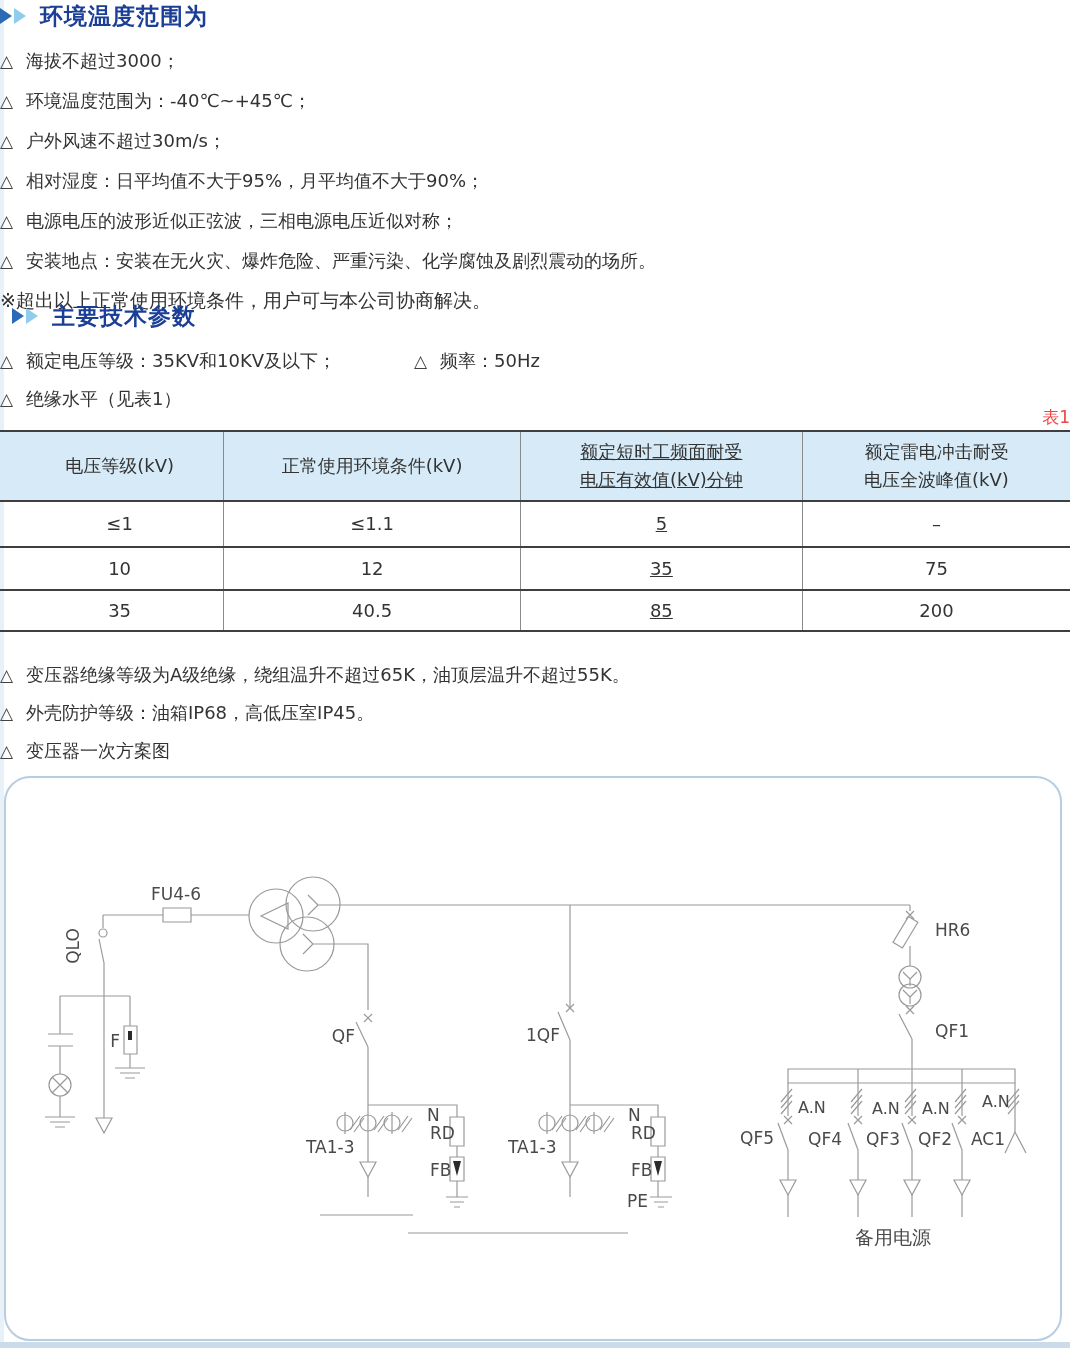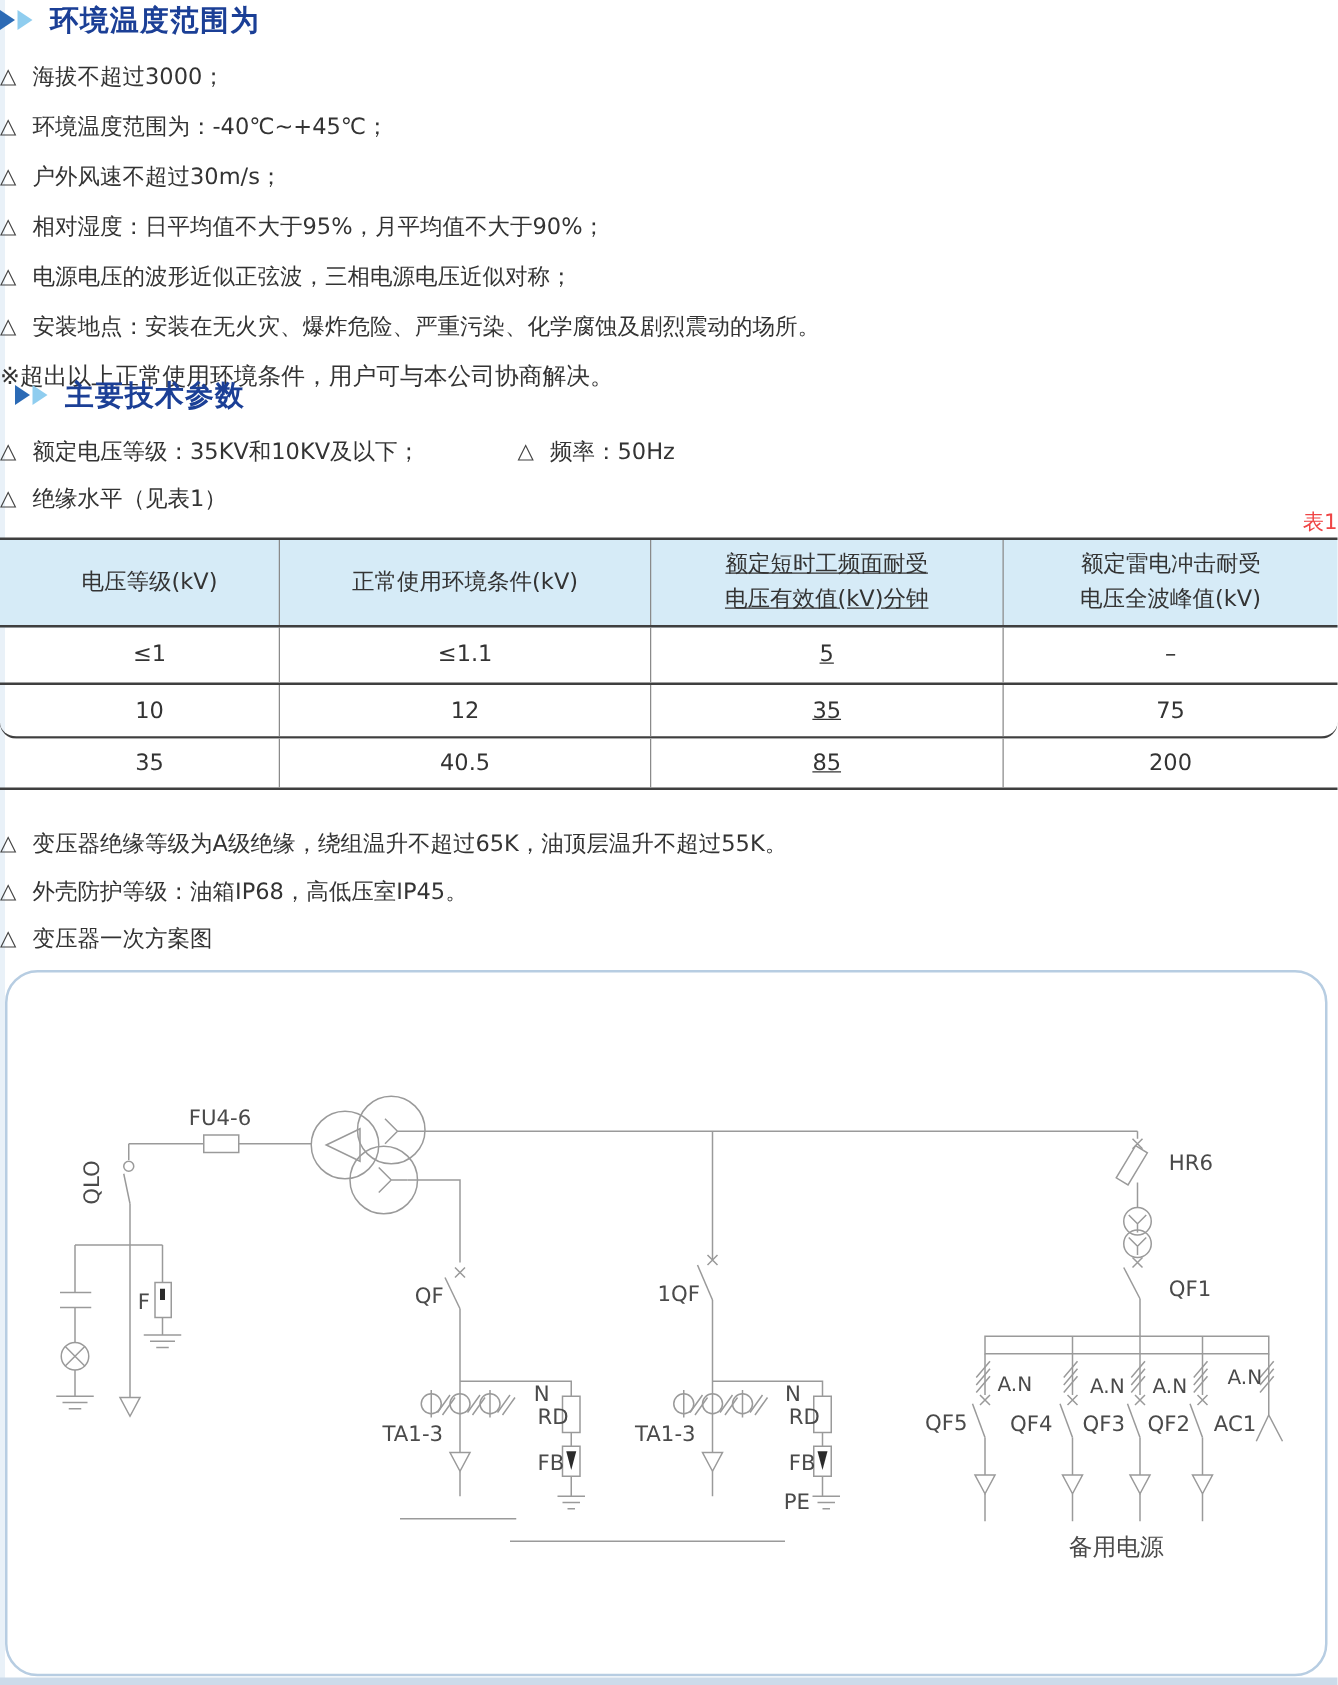--- a/index.html
+++ b/index.html
@@ -19,21 +19,21 @@
 
   .li{position:absolute;left:0;height:22px;display:flex;align-items:center;font-size:18px;color:#333;}
   .li .tri{width:26px;font-size:17px;color:#444;}
   .note{position:absolute;left:0;font-size:19px;color:#333;}
 
   .tbl-caption{position:absolute;top:406px;right:0px;font-size:17px;color:#ef4444;}
 
   .tbl{position:absolute;left:0;top:430px;width:1070px;border-top:2px solid #3f3f3f;}
   .trow{display:flex;align-items:center;border-bottom:2px solid #3f3f3f;}
   .trow.head{height:68px;background:#d6ebf7;}
-  .trow.r1{height:44px;}.trow.r2{height:41px;border-radius:13px;}.trow.r3{height:39px;}
+  .trow.r1{height:44px;}.trow.r2{height:41px;}.trow.r3{height:39px;}
   .tc{display:flex;align-items:center;justify-content:center;text-align:center;
       font-size:18px;color:#333;height:100%;white-space:pre-line;line-height:1.55;}
   .c1{width:211px;padding-left:16px;}.c2{width:301px;}.c3{width:286px;text-decoration:underline;}.c4{width:272px;text-align:right;}
   .c1,.c2,.c3{border-right:1px solid #8a8a8a;}
 
   .frame{position:absolute;left:4px;top:776px;width:1054px;height:561px;
          border:2px solid #b7cde2;border-radius:26px;background:#fff;}
   svg.diag{position:absolute;left:4px;top:776px;}
   svg.diag *{vector-effect:non-scaling-stroke;}
   svg.diag path,svg.diag line,svg.diag circle,svg.diag rect,svg.diag polyline,svg.diag polygon{

